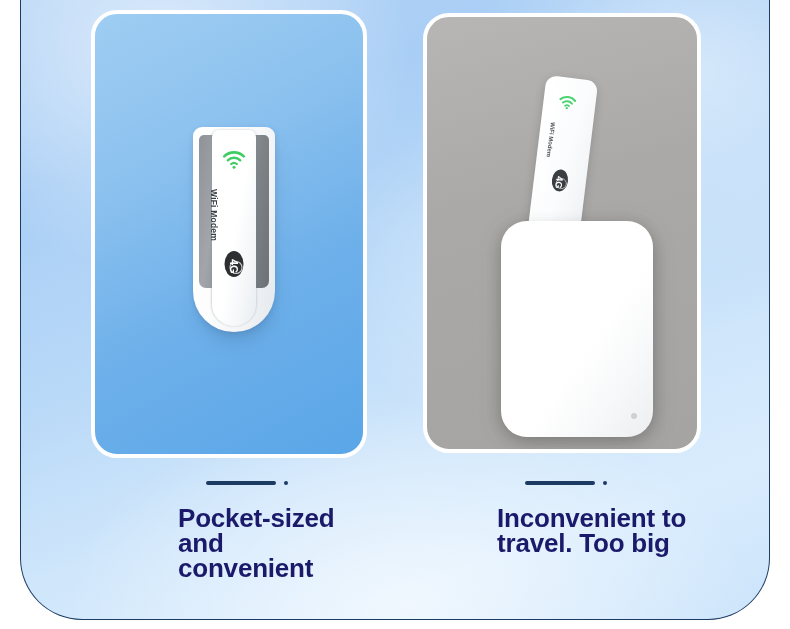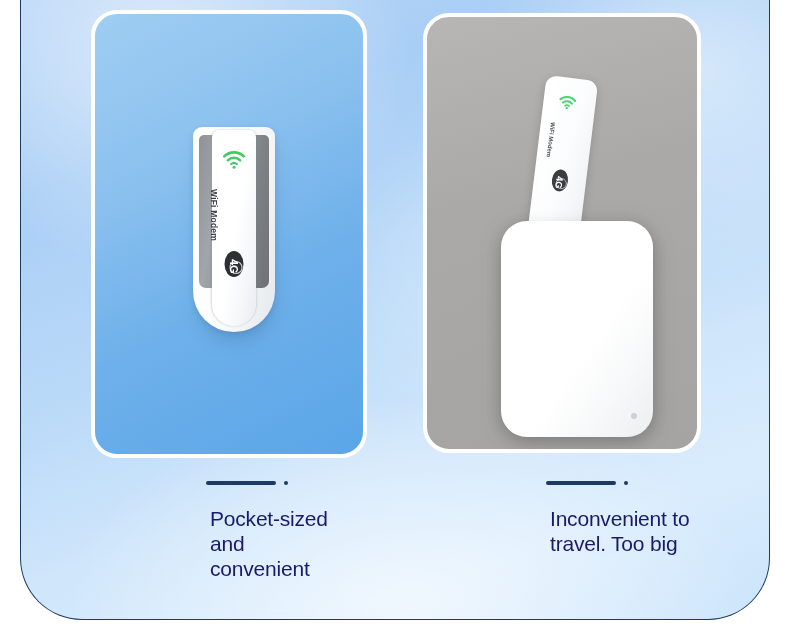--- a/index.html
+++ b/index.html
@@ -264,21 +264,21 @@
     right: 16px;
     bottom: 18px;
     width: 6px; height: 6px;
     border-radius: 50%;
     background: rgba(170,175,180,0.5);
   }
 
   
   .caption-block { position: absolute; }
   .cap-left  { left: 157px; top: 478px; }
-  .cap-right { left: 497px; top: 478px; }
+  .cap-right { left: 476px; top: 478px; }
 
   .rule-row {
     position: relative;
     height: 10px;
     margin-bottom: 18px;
   }
   .rule-line {
     position: absolute;
     left: 28px;
     top: 3px;
@@ -290,27 +290,26 @@
   .rule-dot {
     position: absolute;
     left: 106px;
     top: 3px;
     width: 4px;
     height: 4px;
     border-radius: 50%;
     background: #1c3b63;
   }
   .caption-text {
-    font-size: 21px;
-    font-weight: normal;
+    font-size: 26px;
+    font-weight: bold;
     line-height: 25px;
     color: #1b1a6a;
     letter-spacing: -0.2px;
     white-space: pre-line;
-    margin-left: 32px;
   }
 </style>
 </head>
 <body>
 
 <div class="page">
   <div class="card">
 
     <div class="bloom bloom-a"></div>
     <div class="bloom bloom-b"></div>

